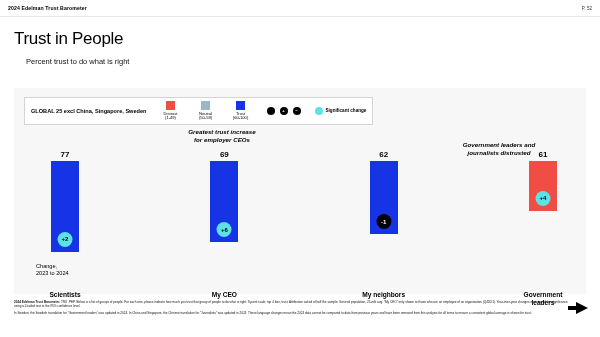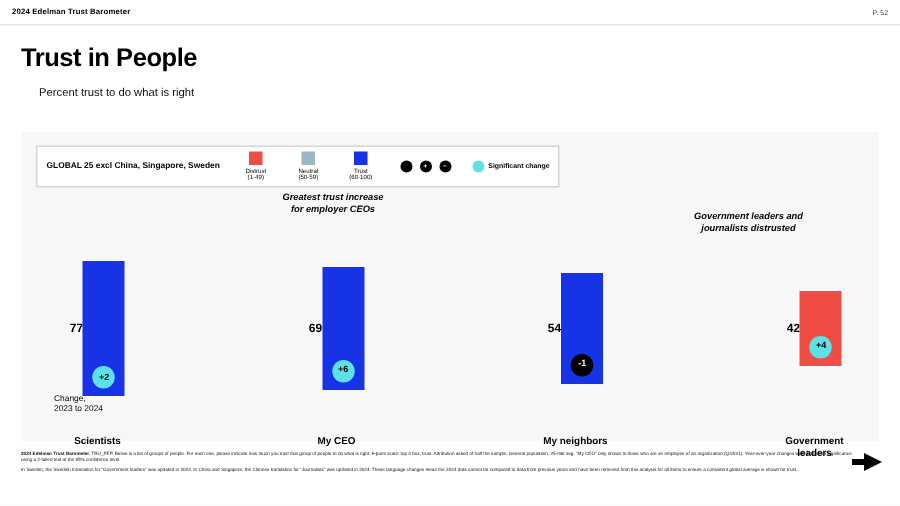--- a/index.html
+++ b/index.html
@@ -15,21 +15,21 @@
   .topbar {
     height:17px;
     display:flex; align-items:center; justify-content:space-between;
     padding:0 8px;
     border-bottom:1px solid #e6e6e6;
   }
   .topbar .brand { font-size:5.2px; font-weight:bold; letter-spacing:.1px; }
   .topbar .pageno { font-size:4.6px; color:#333; }
 
   .title {
-    font-size:17px; font-weight:bold; letter-spacing:-.3px;
+    font-size:17px; font-weight:normal; letter-spacing:-.3px;
     margin:12px 0 0 14px;
   }
   .subtitle {
     font-size:7.5px; margin:8px 0 0 26px; color:#111;
   }
 
   .panel {
     position:absolute;
     left:14px; top:88px; width:572px; height:206px;
     background:#f7f7f7;
@@ -63,23 +63,23 @@
   }
   .ann-left { left:148px; top:40px; width:120px; }
   .ann-right { left:420px; top:53px; width:130px; }
 
   
   .chart {
     position:absolute; left:20px; top:62px; width:540px; height:138px;
     display:flex; align-items:flex-end; justify-content:space-between;
   }
   .col {
-    width:62px; display:flex; flex-direction:row; align-items:center;
+    width:62px; display:flex; flex-direction:column; align-items:center;
     position:relative; height:100%;
-    justify-content:center;
+    justify-content:flex-start;
   }
   .val { font-size:8px; font-weight:bold; margin-bottom:2px; }
   .bar { width:28px; position:relative; }
   .badge {
     position:absolute; left:50%; transform:translateX(-50%);
     bottom:5px;
     width:15px; height:15px; border-radius:50%;
     display:flex; align-items:center; justify-content:center;
     font-size:6px; font-weight:bold;
   }
@@ -168,28 +168,28 @@
         <div class="cat">Scientists</div>
       </div>
       <div class="col">
         <div class="val">69</div>
         <div class="bar" style="height: 81.42px; background: rgb(22, 51, 230);">
           <div class="badge" style="background: rgb(92, 225, 230); color: rgb(0, 0, 0);">+6</div>
         </div>
         <div class="cat">My CEO</div>
       </div>
       <div class="col">
-        <div class="val">54</div>
+        <div class="val">62</div>
         <div class="bar" style="height: 73.16px; background: rgb(22, 51, 230);">
           <div class="badge" style="background: rgb(0, 0, 0); color: rgb(255, 255, 255);">-1</div>
         </div>
         <div class="cat">My neighbors</div>
       </div>
       <div class="col">
-        <div class="val">42</div>
+        <div class="val">61</div>
         <div class="bar" style="height: 49.56px; background: rgb(240, 78, 69);">
           <div class="badge" style="background: rgb(92, 225, 230); color: rgb(0, 0, 0);">+4</div>
         </div>
         <div class="cat">Government<br>leaders</div>
       </div>
     </div>
 </div>
 
 <div class="foot">
   <p>

